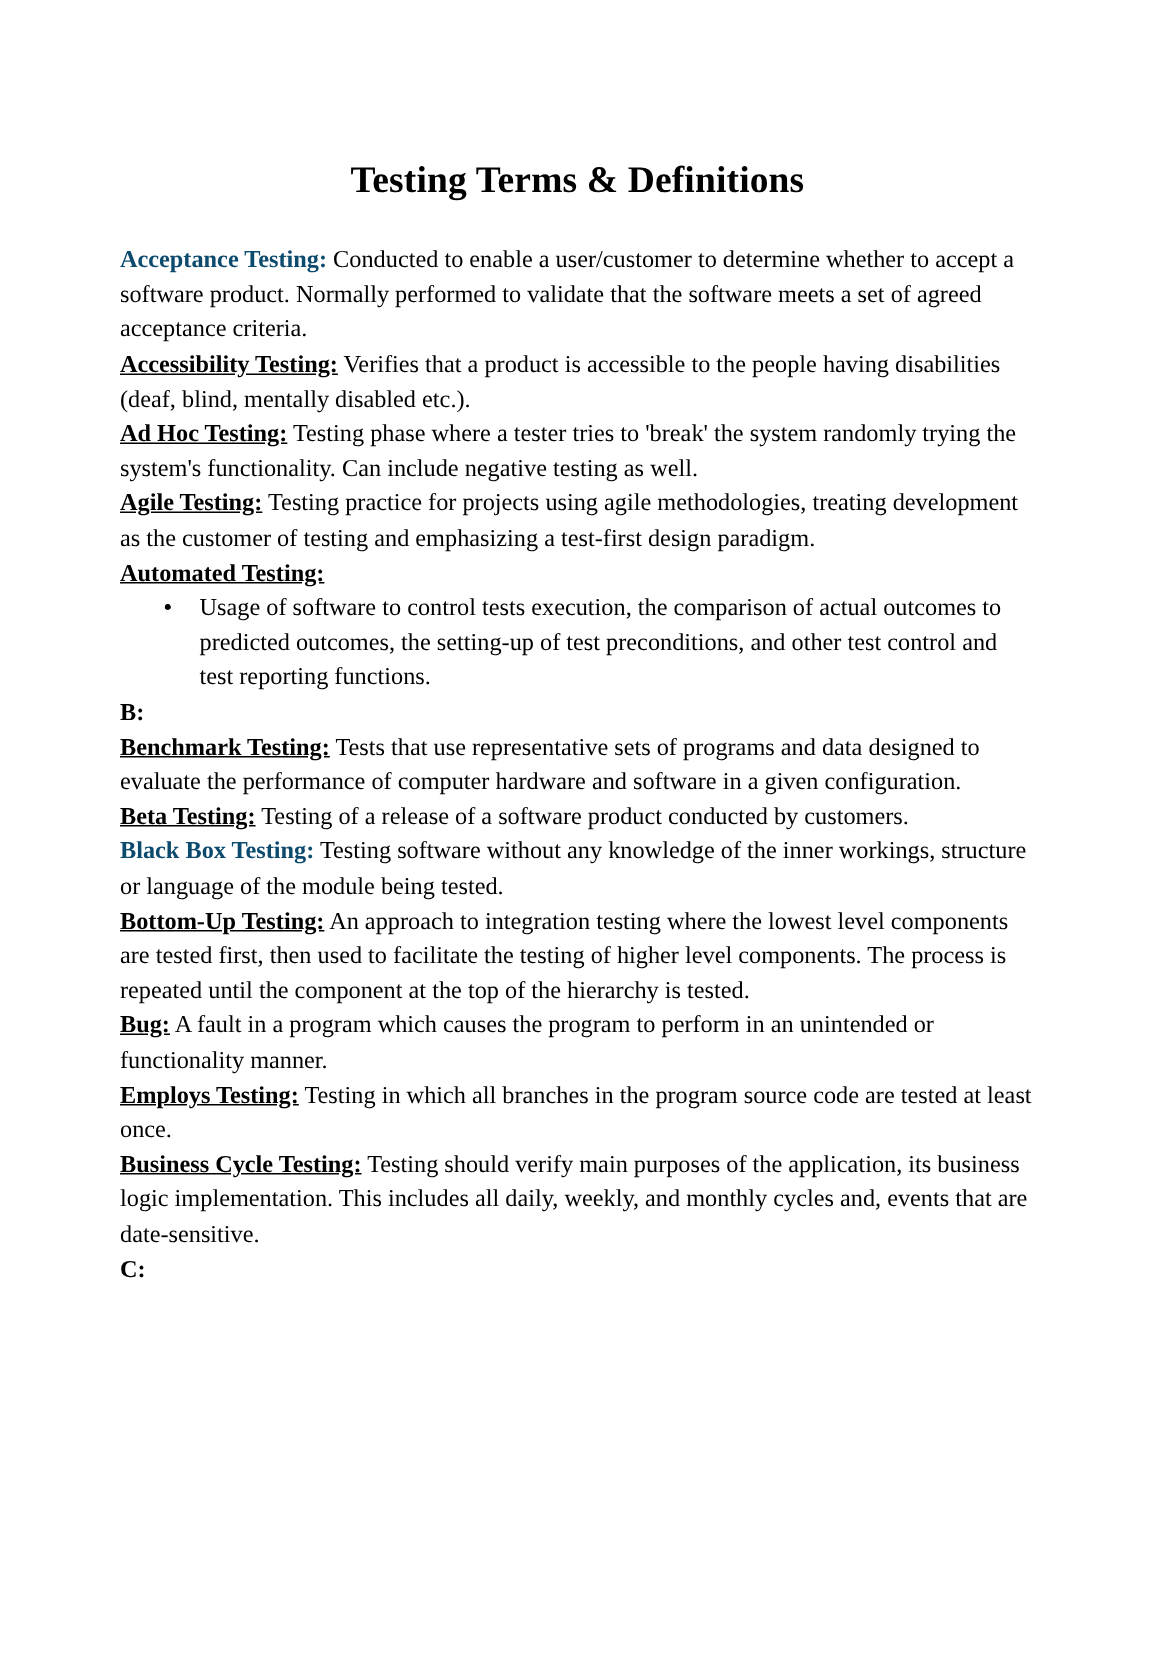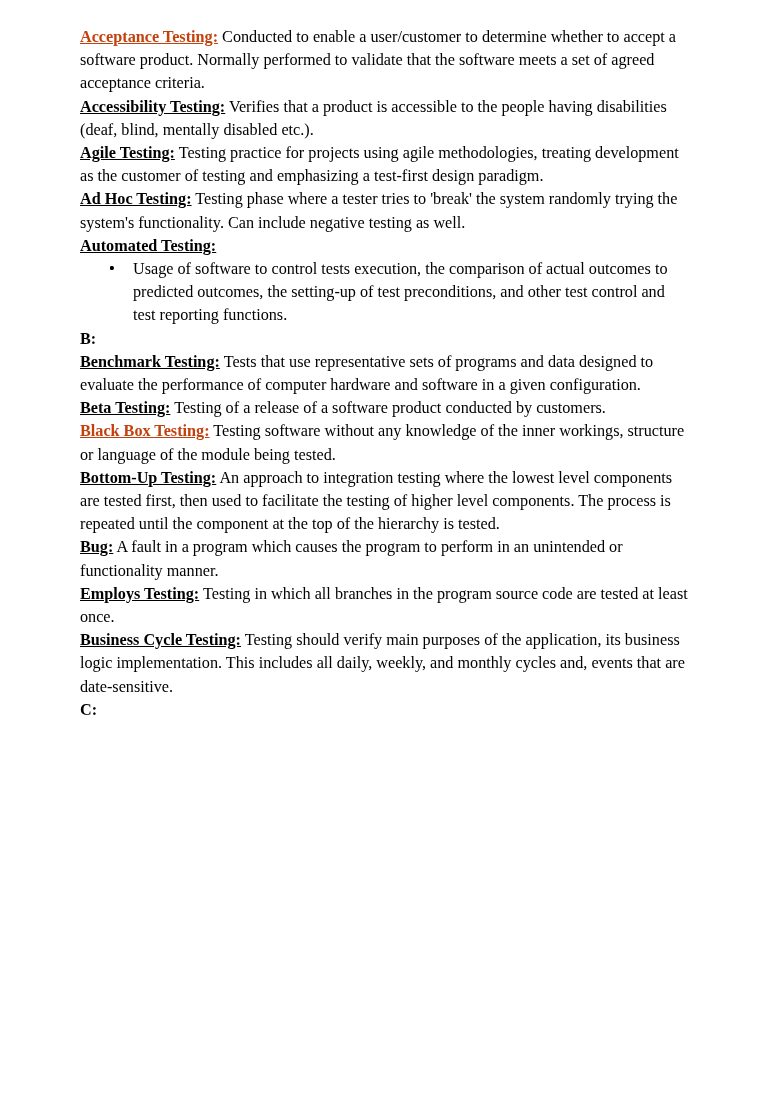--- a/index.html
+++ b/index.html
@@ -40,22 +40,21 @@
   }
   .para {
     margin: 0;
   }
   .term {
     font-weight: bold;
     text-decoration: underline;
   }
   .term-link {
     font-weight: bold;
-    color: #c2410c;
-    text-decoration: underline;
+    color: #0c4a6e;
   }
   .letter-head {
     font-weight: bold;
     margin: 0;
   }
   ul.bullets {
     list-style: none;
     margin: 0;
     padding: 0;
   }
@@ -71,30 +70,31 @@
     font-size: 16.2px;
     line-height: 23.2px;
   }
 </style>
 </head>
 <body>
 
 <div class="page">
   <div class="content">
 
+    <h1 class="doc-title">Testing Terms &amp; Definitions</h1>
 
     <div class="body-block">
 
       <p class="para"><span class="term-link">Acceptance Testing:</span><span> Conducted to enable a user/customer to determine whether to accept a software product. Normally performed to validate that the software meets a set of agreed acceptance criteria.</span></p>
 
       <p class="para"><span class="term">Accessibility Testing:</span><span> Verifies that a product is accessible to the people having disabilities (deaf, blind, mentally disabled etc.).</span></p>
 
+      <p class="para"><span class="term">Ad Hoc Testing:</span><span> Testing phase where a tester tries to 'break' the system randomly trying the system's functionality. Can include negative testing as well.</span></p>
+
       <p class="para"><span class="term">Agile Testing:</span><span> Testing practice for projects using agile methodologies, treating development as the customer of testing and emphasizing a test-first design paradigm.</span></p>
-
-      <p class="para"><span class="term">Ad Hoc Testing:</span><span> Testing phase where a tester tries to 'break' the system randomly trying the system's functionality. Can include negative testing as well.</span></p>
 
       <p class="para"><span class="term">Automated Testing:</span><span></span></p>
 
       <ul class="bullets">
         <li><span class="dot">•</span></li>
         <li><span class="dot">•</span><span>Usage of software to control tests execution, the comparison of actual outcomes to predicted outcomes, the setting-up of test preconditions, and other test control and test reporting functions.</span></li>
       </ul>
 
       <p class="letter-head">B:</p>
 

